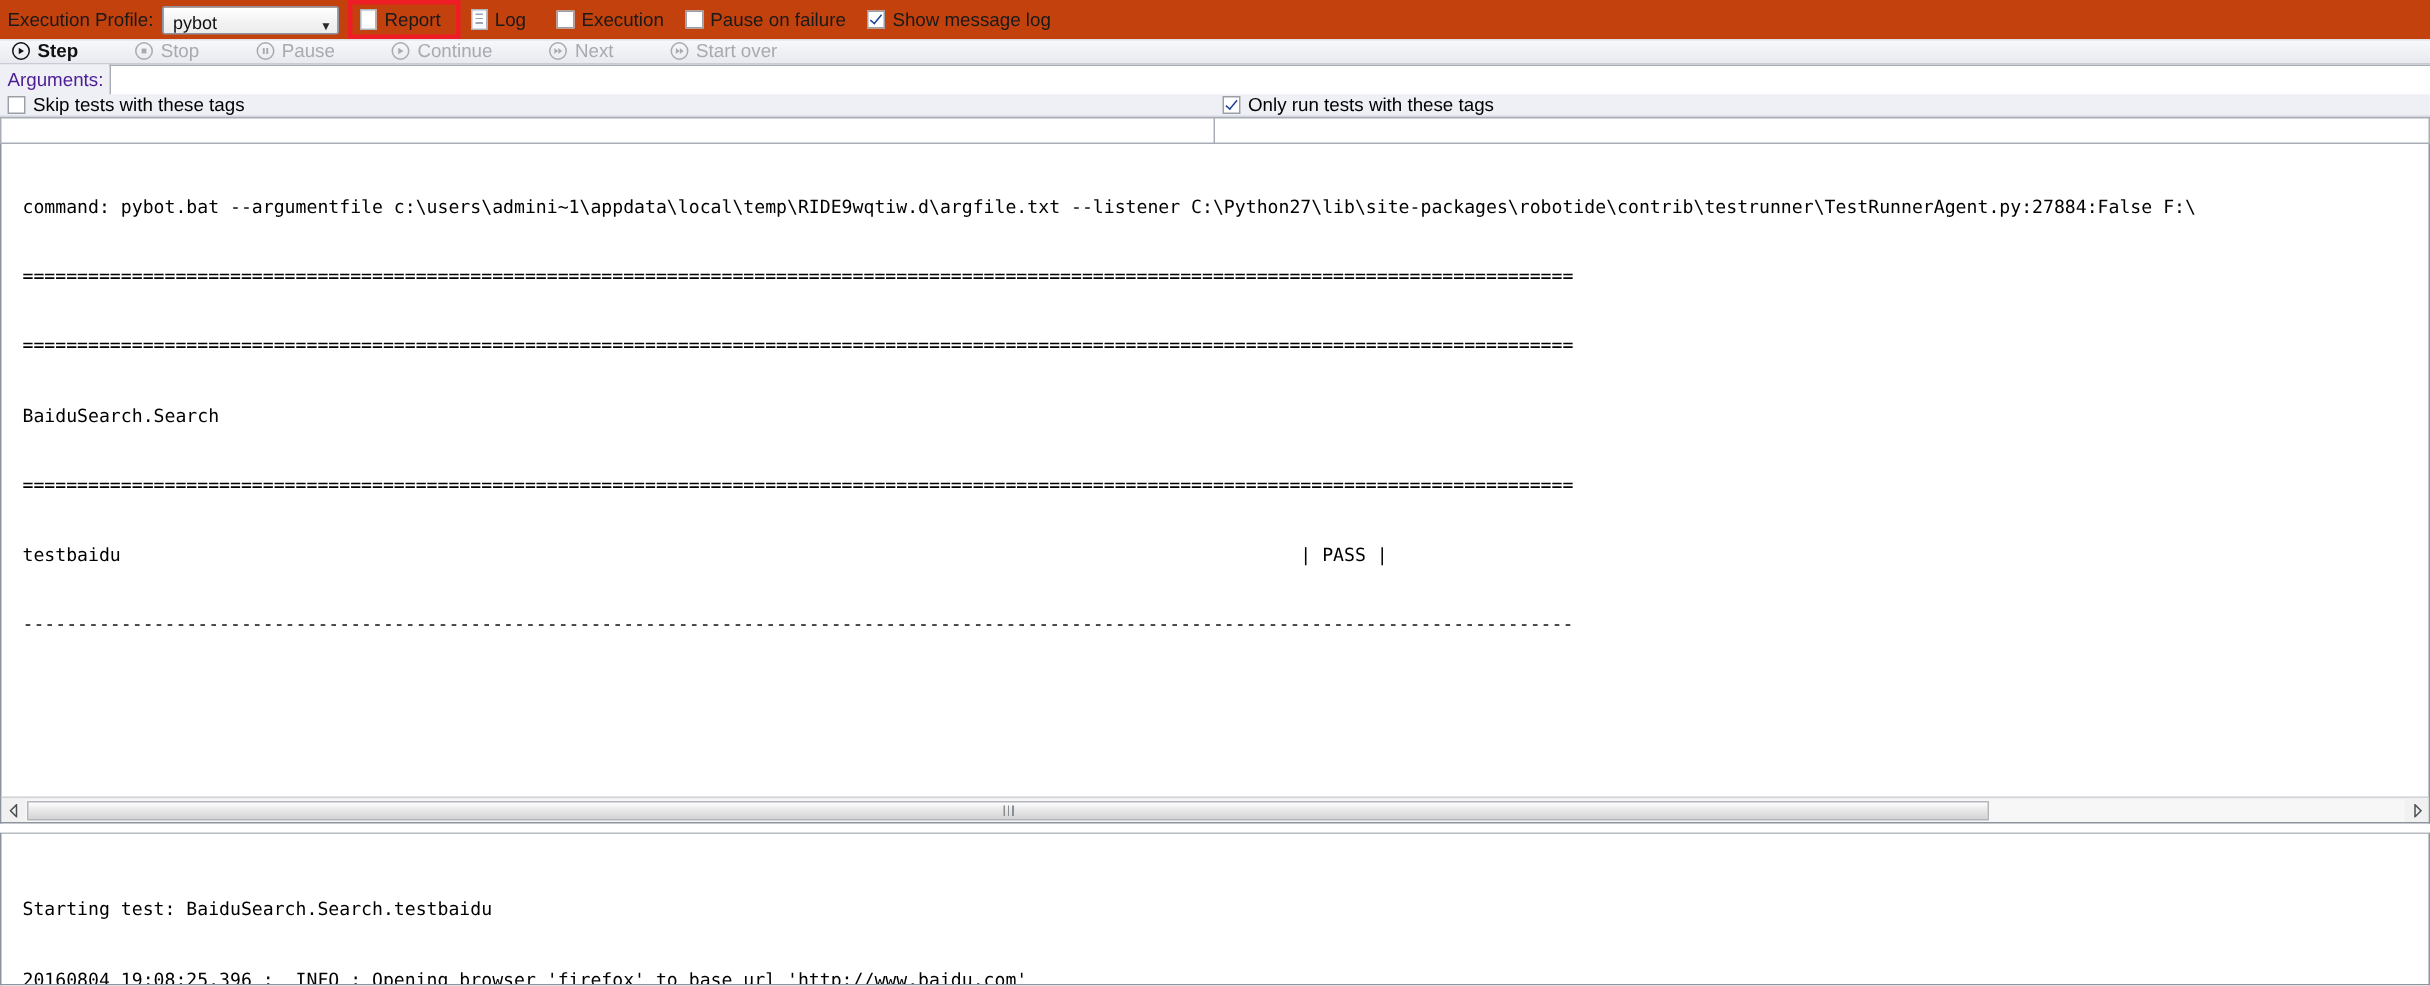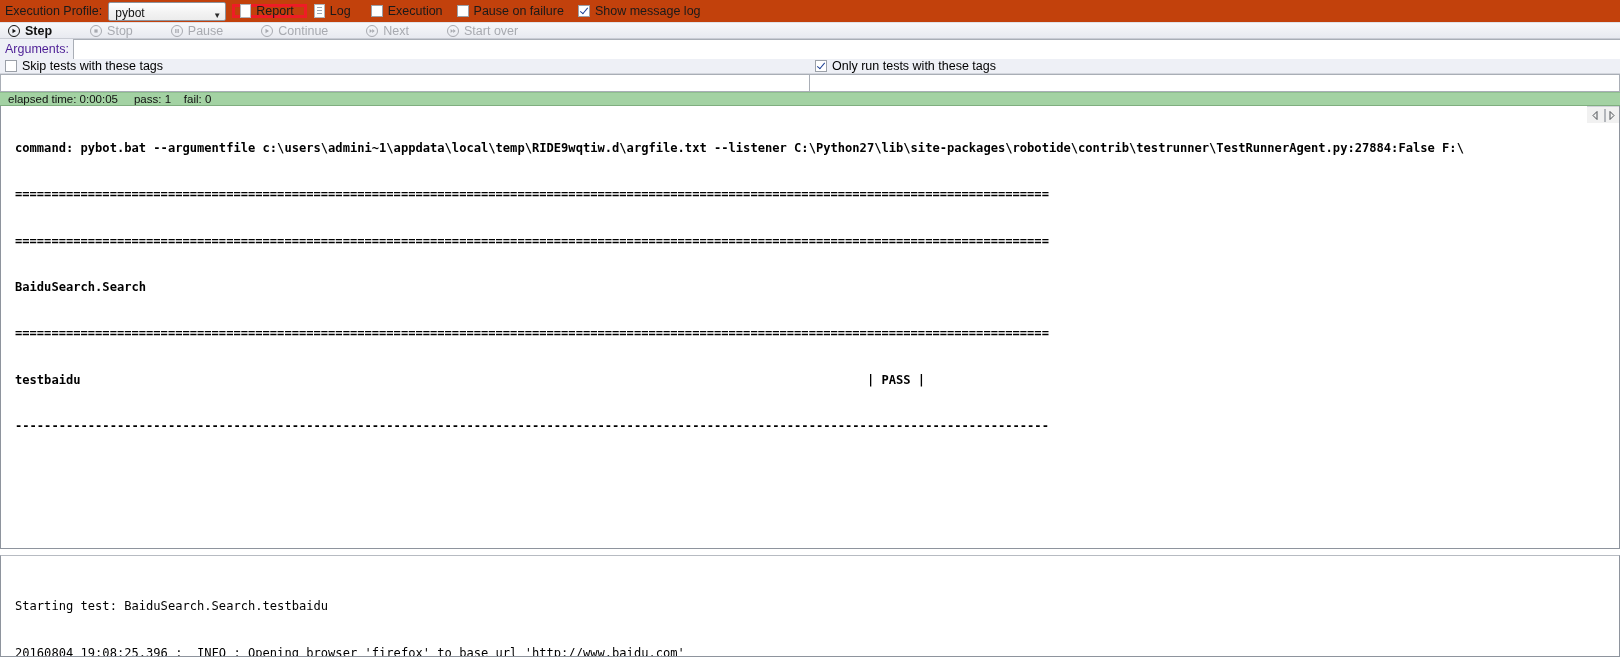--- a/index.html
+++ b/index.html
@@ -116,21 +116,21 @@
   .combo .arrow {
     width: 16px;
     text-align: center;
     font-size: 8px;
     color: #2a2a2a;
     line-height: 1;
   }
   .report-wrap {
     margin-left: 6px;
     border: 3px solid #ee1c25;
-    height: 14px;
+    height: 26px;
     display: flex;
     align-items: center;
     padding: 0 4px 0 2px;
     box-sizing: border-box;
   }
   .tbtn {
     display: flex;
     align-items: center;
     gap: 5px;
     padding: 1px 6px 1px 3px;
@@ -310,22 +310,22 @@
   .console-wrap {
     flex: 1 1 auto;
     background: #ffffff;
     border: 1px solid #8e949d;
     border-top: none;
     margin: 0;
     box-sizing: border-box;
     position: relative;
     overflow: hidden;
     display: flex;
+    flex-direction: column;
     min-height: 0;
-    font-weight: bold;
   }
   .console {
     flex: 1 1 auto;
     overflow: hidden;
     padding: 4px 0 0 14px;
     box-sizing: border-box;
     font-family: "DejaVu Sans Mono", "Liberation Mono", monospace;
     font-size: 12.1px;
     line-height: 15.45px;
     color: #000000;
@@ -514,27 +514,20 @@
     <div class="half">
       <span class="checkbox checked"></span>
       <span>Only run tests with these tags</span>
     </div>
   </div>
   <div class="tags-inputs">
     <input class="ti" type="text" value="" style="">
     <input class="ti right" type="text" value="" style="">
   </div>
 
-  <div class="statusbar">
-    <span>elapsed time: 0:00:05</span>
-    <span>     </span>
-    <span>pass: 1</span>
-    <span>    </span>
-    <span>fail: 0</span>
-  </div>
 
   <div class="console-wrap">
     <div class="console">
       <div class="cline">command: pybot.bat --argumentfile c:\users\admini~1\appdata\local\temp\RIDE9wqtiw.d\argfile.txt --listener C:\Python27\lib\site-packages\robotide\contrib\testrunner\TestRunnerAgent.py:27884:False F:\</div>
       <div class="cline">==============================================================================================================================================</div>
       <div class="cline">==============================================================================================================================================</div>
       <div class="cline">BaiduSearch.Search</div>
       <div class="cline">==============================================================================================================================================</div>
       <div class="cline">testbaidu                                                                                                            | PASS |</div>
       <div class="cline">----------------------------------------------------------------------------------------------------------------------------------------------</div>

